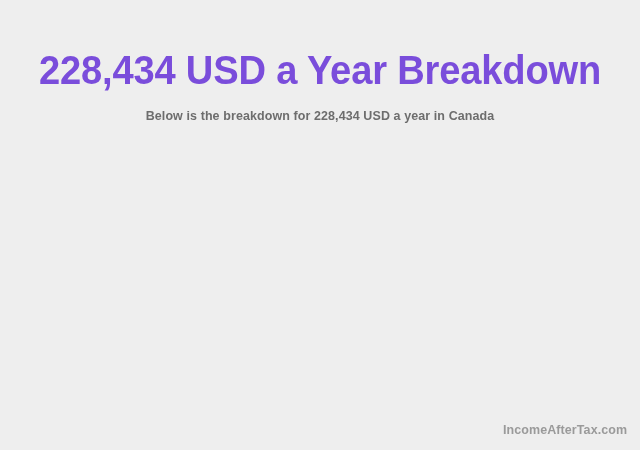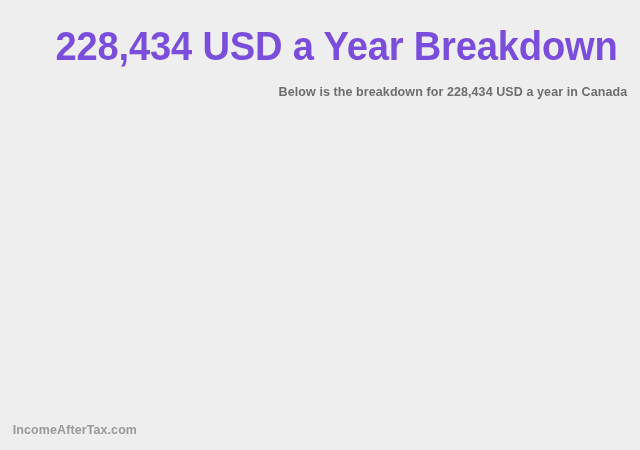--- a/index.html
+++ b/index.html
@@ -22,22 +22,23 @@
     background: #eeeeee;
     position: relative;
     display: flex;
     flex-direction: column;
   }
 
   
   .header {
     width: 100%;
     padding-top: 22px;
-    text-align: right;
+    text-align: center;
     flex: 0 0 auto;
+    margin-top: 24px;
   }
 
   .page-title {
     display: block;
     margin: 0;
     padding: 0;
     font-family: "Liberation Sans Narrow", "Liberation Sans", "DejaVu Sans Condensed", "DejaVu Sans", sans-serif;
     font-size: 41px;
     line-height: 48px;
     font-weight: bold;
@@ -68,21 +69,21 @@
     flex: 1 1 auto;
     width: 100%;
     background: #eeeeee;
     position: relative;
   }
 
   
   .footer {
     flex: 0 0 auto;
     width: 100%;
-    text-align: left;
+    text-align: right;
     padding-bottom: 12px;
   }
 
   .site-credit {
     display: block;
     margin: 0;
     font-family: "Liberation Sans Narrow", "Liberation Sans", "DejaVu Sans", sans-serif;
     font-size: 13px;
     line-height: 16px;
     font-weight: bold;

